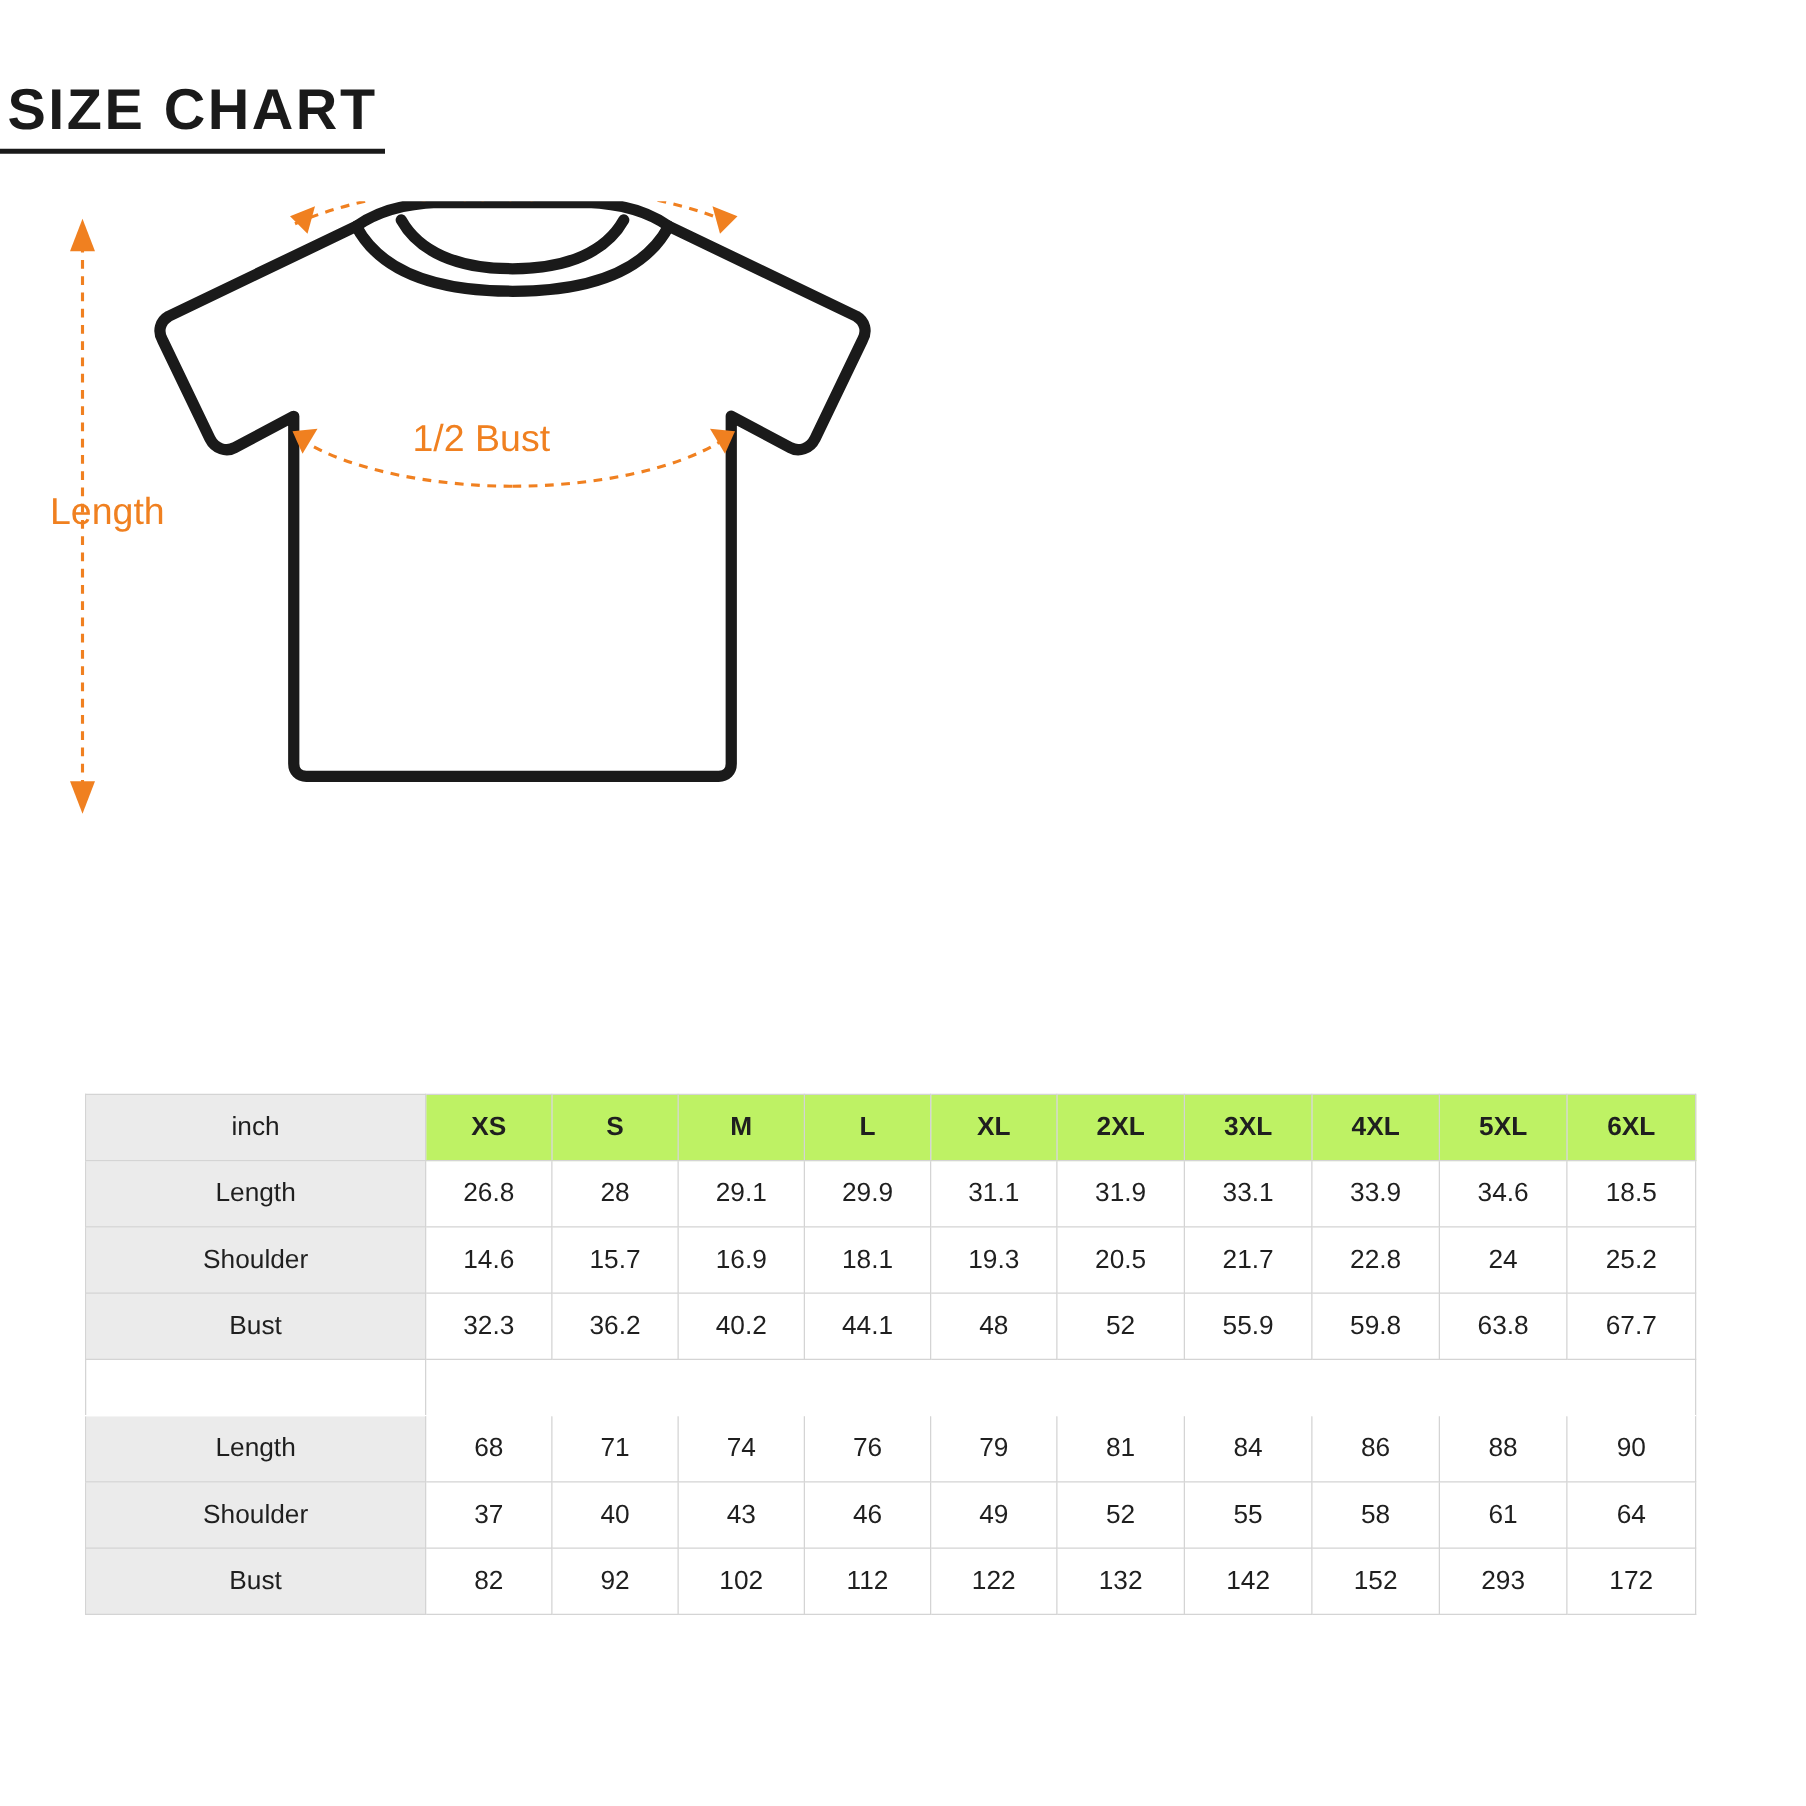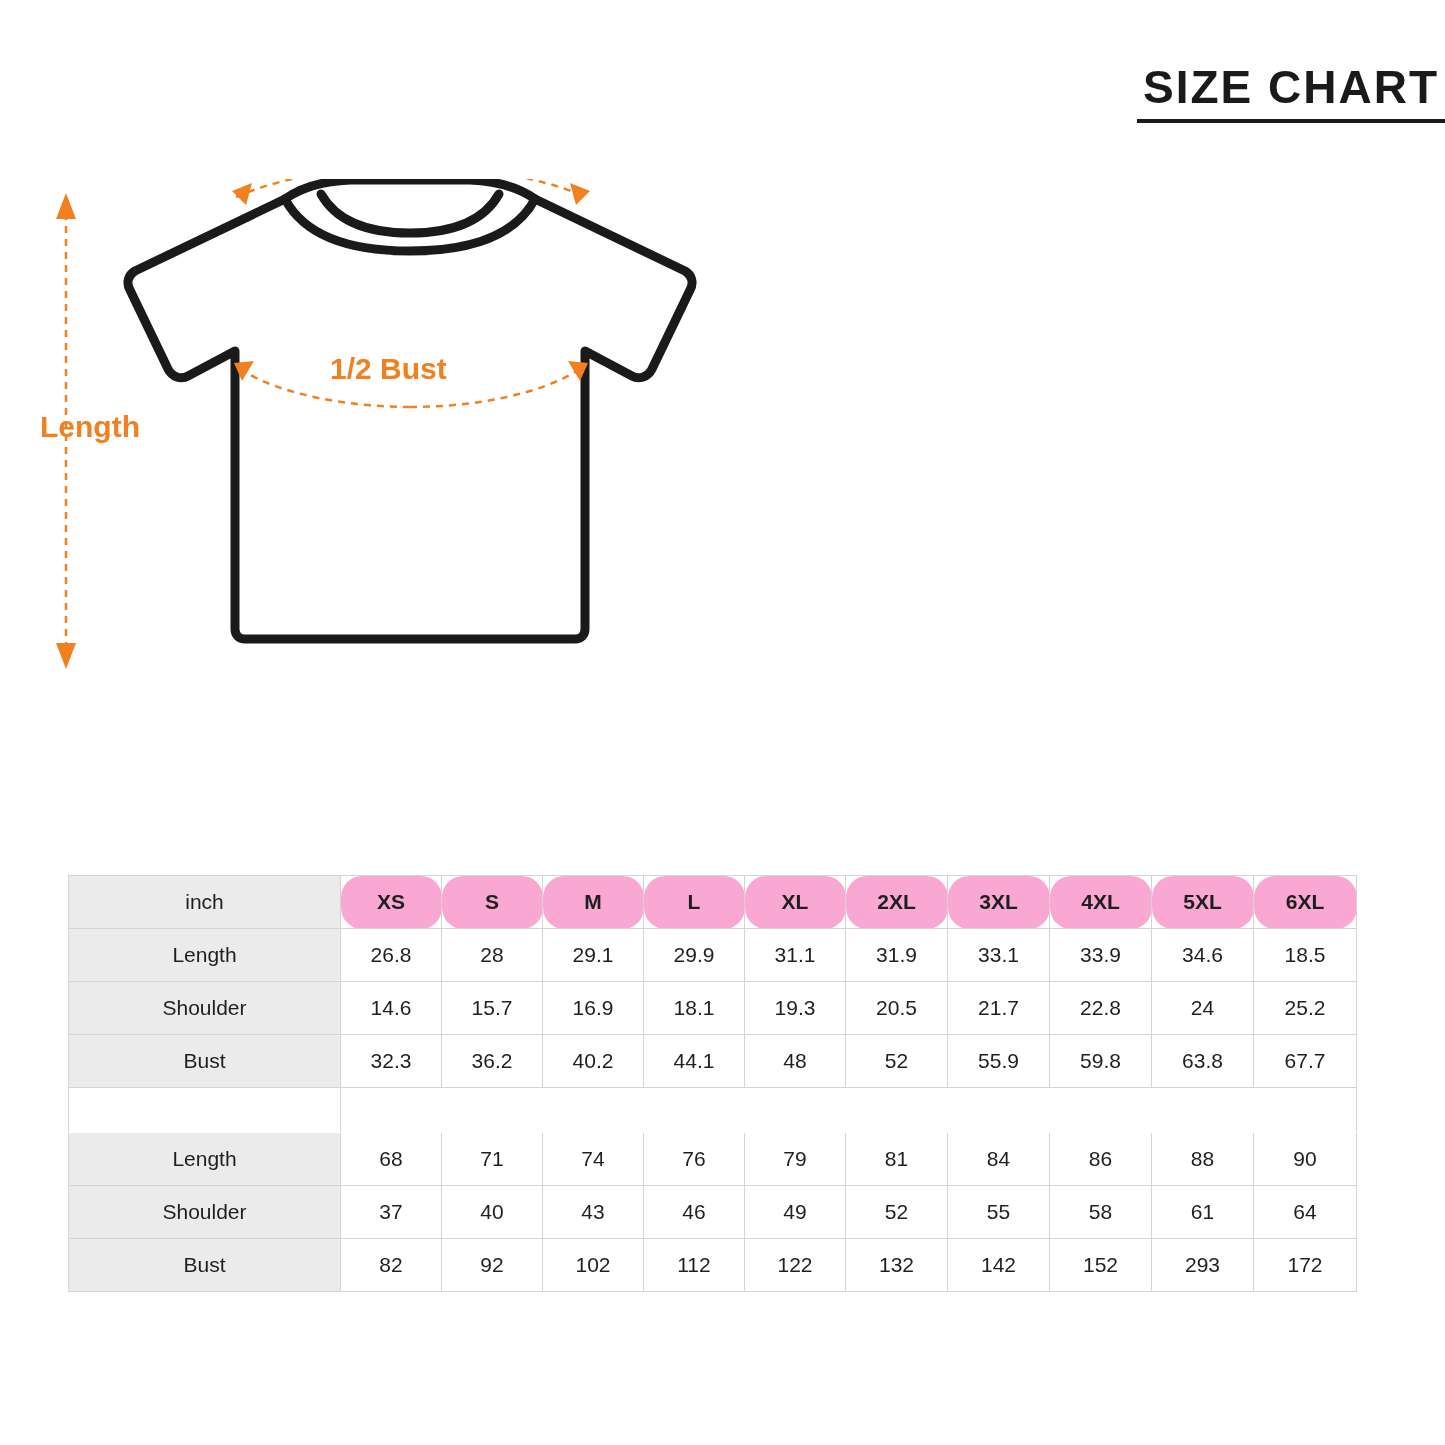--- a/index.html
+++ b/index.html
@@ -12,21 +12,21 @@
     height: 1445px;
     font-family: "Liberation Sans", sans-serif;
     color: #1a1a1a;
     position: relative;
     overflow: hidden;
   }
 
   
   .title-wrap {
     width: 100%;
-    text-align: right;
+    text-align: left;
     padding-top: 62px;
   }
   .title {
     display: inline-block;
     font-size: 46px;
     font-weight: bold;
     letter-spacing: 2px;
     color: #1a1a1a;
     border-bottom: 4px solid #1a1a1a;
     padding: 0 6px 6px 6px;
@@ -36,24 +36,23 @@
   
   .upper {
     position: relative;
     width: 1445px;
     height: 640px;
   }
 
   .shirt-area {
     position: absolute;
     left: 40px;
-    top: 56px;
+    top: 38px;
     width: 720px;
     height: 560px;
-    font-weight: bold;
   }
 
   .note-area {
     position: absolute;
     left: 795px;
     top: 182px;
     width: 600px;
   }
   .note-text {
     font-size: 25px;
@@ -87,24 +86,23 @@
     color: #1f1f1f;
     padding: 0;
   }
   td.hdr-label {
     background: #ebebeb;
     font-weight: normal;
     font-size: 22px;
     width: 272px;
   }
   td.hdr-size {
-    background: #f9a8d4;
+    background: #bef264;
     font-weight: bold;
     font-size: 21px;
-    border-radius: 21px;
   }
   td.val {
     background: #ffffff;
     font-size: 21px;
     margin-top: 20px;
   }
   tr.spacer td {
     border: 1px solid #ffffff;
     background: #ffffff;
     height: 44px;

